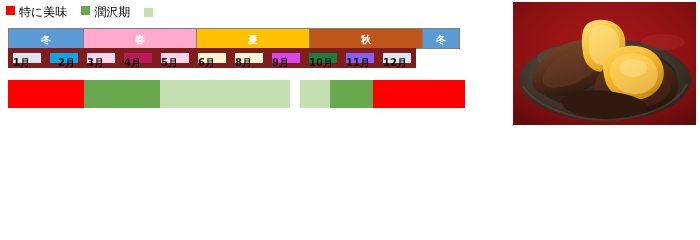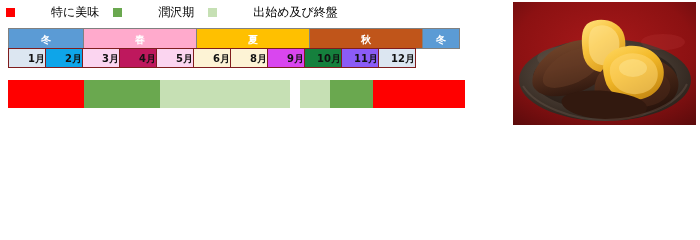--- a/index.html
+++ b/index.html
@@ -6,38 +6,38 @@
   body{
     width:700px;height:127px;
     background:#ffffff;
     font-family:"DejaVu Sans","Liberation Sans",sans-serif;
     overflow:hidden;position:relative;
   }
   #root{position:absolute;left:0;top:0;width:700px;height:127px;}
 
   
   .legend{position:absolute;left:6px;top:3px;display:flex;align-items:center;height:18px;}
-  .legend-item{display:flex;align-items:center;margin-right:14px;gap:32px;}
+  .legend-item{display:flex;align-items:flex-start;margin-right:14px;}
   .swatch{width:9px;height:9px;display:inline-block;margin-right:4px;}
   .legend-label{font-size:12px;color:#000;line-height:12px;white-space:nowrap;}
 
   
   .cal{position:absolute;left:8px;top:28px;width:457px;}
   .row{display:flex;}
   .season-row .cell{
     height:21px;line-height:21px;text-align:center;
     font-size:10px;color:#ffffff;font-weight:bold;
     border:1px solid #808080;margin-left:-1px;box-sizing:border-box;
   }
   .season-row .cell:first-child{margin-left:0;}
   .month-row{margin-top:-1px;}
   .month-row .cell{
-    width:38px;height:20px;line-height:20px;text-align:right;
+    width:38px;height:20px;line-height:20px;text-align:left;
     font-size:10px;color:#111;font-weight:bold;
-    border:1px solid #7f1d1d;margin-left:-1px;box-sizing:border-box;
+    border:5px solid #7f1d1d;margin-left:-1px;box-sizing:border-box;
   }
   .month-row .cell:first-child{margin-left:0;}
 
   
   .bar-wrap{position:absolute;left:8px;top:80px;width:457px;height:28px;background:#ffffff;}
   .bar-seg{position:absolute;top:0;height:28px;}
 
   
   .photo{position:absolute;left:513px;top:2px;width:183px;height:123px;overflow:hidden;background:#8e1212;}
   .photo svg{display:block;width:183px;height:123px;}
@@ -51,21 +51,20 @@
     <div class="legend-item">
       <span class="swatch" style="background:#ff0000;"></span>
       <span class="legend-label">特に美味</span>
     </div>
     <div class="legend-item">
       <span class="swatch" style="background:#6aa84f;"></span>
       <span class="legend-label">潤沢期</span>
     </div>
     <div class="legend-item">
       <span class="swatch" style="background:#c6e0b4;"></span>
-      <span class="legend-label">出始め及び終盤</span>
     </div>
   </div>
 
   <div class="cal">
     <div class="row season-row">
         <div class="cell" style="background: rgb(91, 155, 213); width: 76px;">冬</div>
         <div class="cell" style="background: rgb(255, 170, 204); width: 114px;">春</div>
         <div class="cell" style="background: rgb(255, 192, 0); width: 114px;">夏</div>
         <div class="cell" style="background: rgb(192, 85, 26); width: 114px;">秋</div>
         <div class="cell" style="background: rgb(91, 155, 213); width: 38px;">冬</div>

